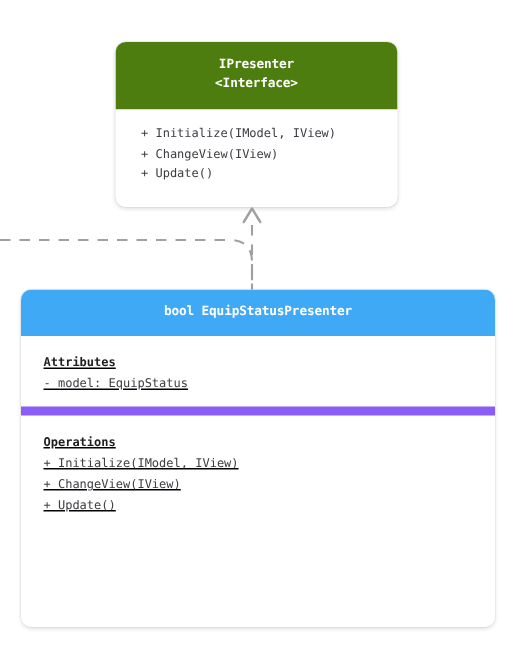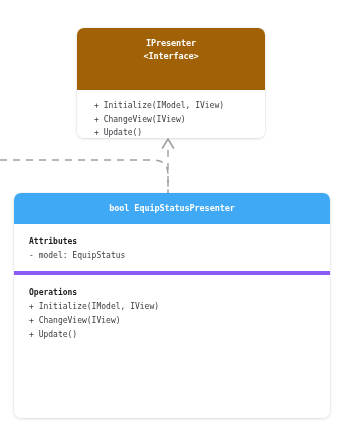--- a/index.html
+++ b/index.html
@@ -47,21 +47,21 @@
   .uml-body {
     background: #ffffff;
     box-sizing: border-box;
   }
 
   .uml-section {
     box-sizing: border-box;
   }
 
   .uml-section + .uml-section {
-    border-top: 4px solid #8b5cf6;
+    border-top: 6px solid #8b5cf6;
   }
 
   .section-title {
     font-weight: bold;
     color: #1d1d1f;
     white-space: pre;
   }
 
   .member {
     color: #3c3c43;
@@ -69,22 +69,22 @@
   }
 
   
   #interface-box {
     left: 77px;
     top: 28px;
     width: 188px;
     height: 110px;
   }
   #interface-box .uml-header {
-    background: #a16207;
-    height: 62px;
+    background: #4d7c0f;
+    height: 45px;
     padding-top: 9px;
     font-size: 8.5px;
     line-height: 13px;
     letter-spacing: -0.1px;
   }
   #interface-box .uml-body {
     height: 65px;
     padding: 9px 0 0 0;
   }
   #interface-box .member {
@@ -105,20 +105,21 @@
     height: 31px;
     padding-top: 10px;
     font-size: 8.5px;
     letter-spacing: -0.1px;
   }
   #class-box .uml-body {
     height: 194px;
   }
   #class-box .uml-section {
     padding: 11px 0 8px 0;
+    text-decoration: underline;
   }
   #class-box .section-title {
     font-size: 8px;
     line-height: 14px;
     padding-left: 15px;
   }
   #class-box .member {
     font-size: 8px;
     line-height: 14px;
     padding-left: 15px;

